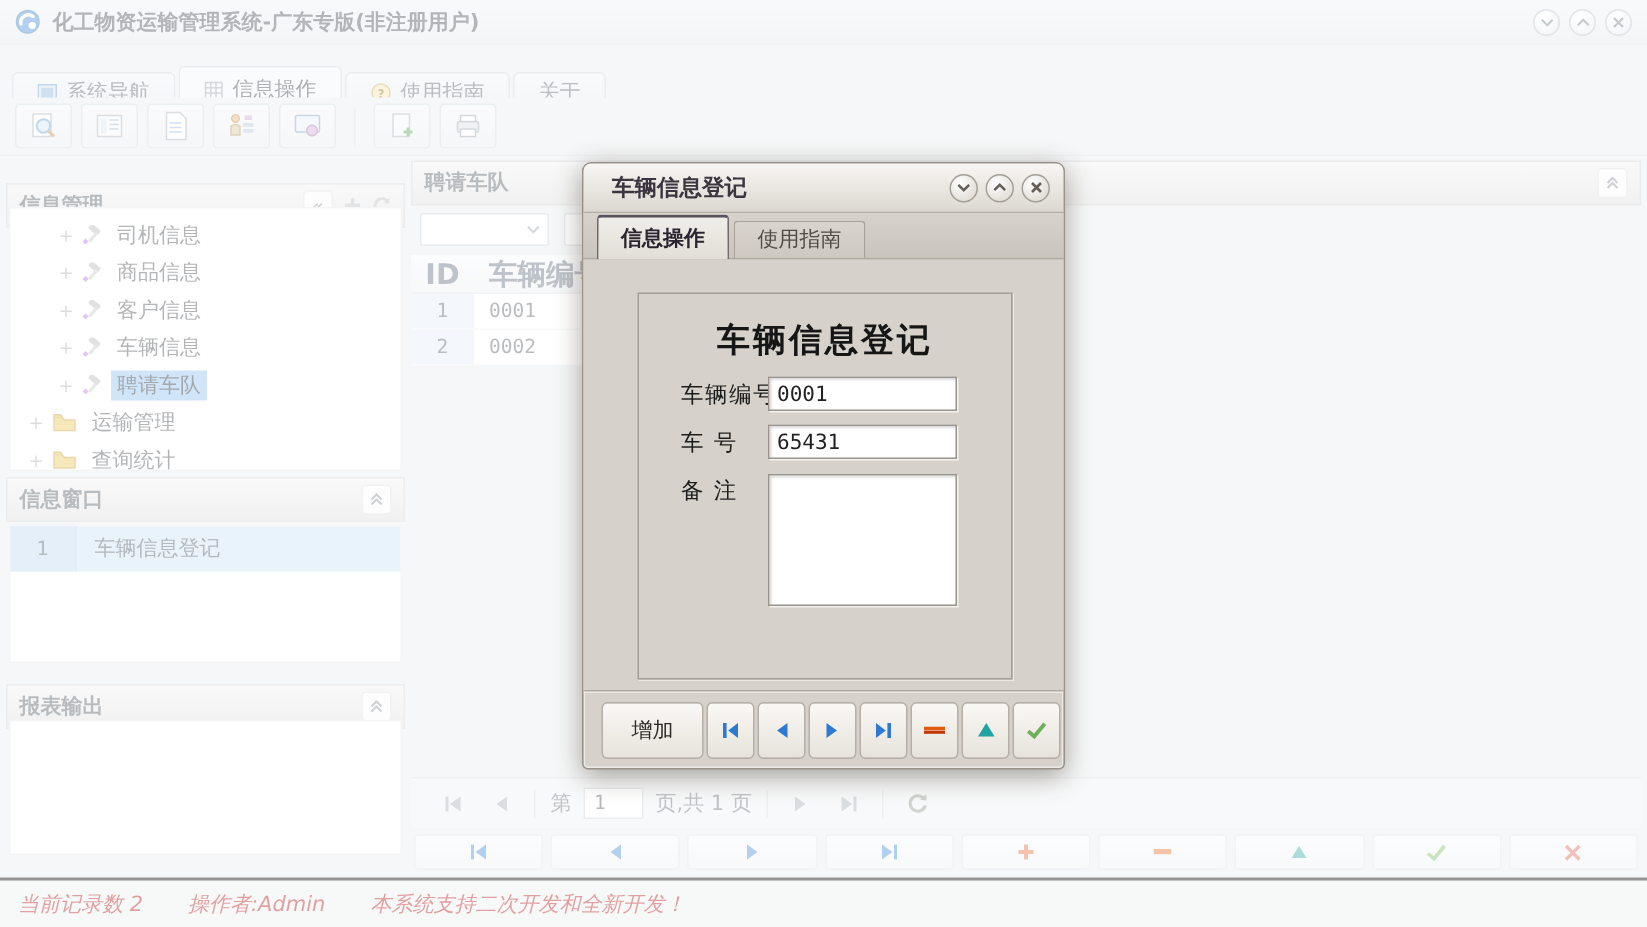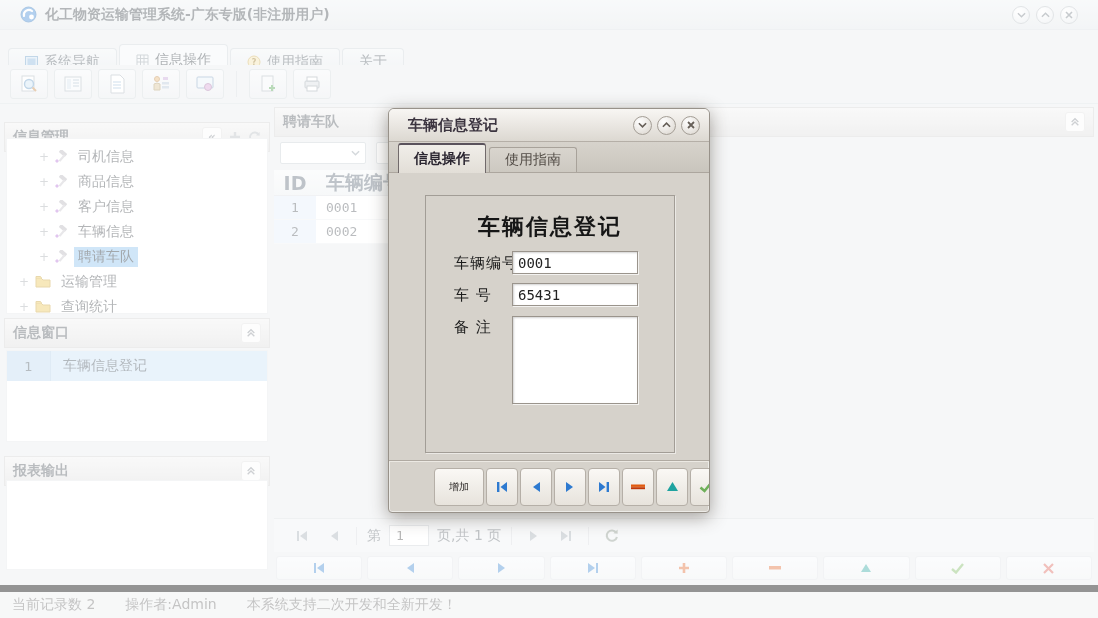--- a/index.html
+++ b/index.html
@@ -4,21 +4,21 @@
 <style>
   * { margin:0; padding:0; box-sizing:border-box; }
   html,body { width:1098px; height:618px; overflow:hidden; }
   body { font-family:"DejaVu Sans","Liberation Sans",sans-serif; background:#eef0f2; position:relative; }
   .mono { font-family:"DejaVu Sans Mono","Liberation Mono",monospace; }
 
   .app { position:absolute; inset:0; background:#e9ecee; }
 
   
   .titlebar { position:absolute; top:0; left:0; right:0; height:30px; background:linear-gradient(#eff2f4,#e2e7ea);
-              display:flex; align-items:center; padding:0 20px; border-bottom:1px solid #d9dee2; }
+              display:flex; align-items:center; padding:0 10px; border-bottom:1px solid #d9dee2; }
   .titlebar .title { font-size:14px; font-weight:bold; color:#4a5258; margin-left:8px; }
   .win-controls { margin-left:auto; display:flex; gap:6px; }
   .circle-btn { width:18px; height:18px; border-radius:50%; border:1px solid #b9bfc4;
                 background:radial-gradient(circle at 35% 30%, #ffffff, #dfe4e8);
                 display:flex; align-items:center; justify-content:center; cursor:pointer; }
   .circle-btn svg { stroke:#7a838a; }
 
   
   .tabbar { position:absolute; top:42px; left:0; right:0; height:34px; display:flex; align-items:flex-end;
             padding:0 0 0 8px; background:#e9ecee; border-bottom:1px solid #d5dade; }
@@ -88,22 +88,22 @@
   .pg-sep { width:1px; height:18px; background:#d6dade; margin:0 2px; }
   .pg-text { font-size:14px; color:#6b737a; }
   .page-input { width:40px; height:21px; background:#fff; border:1px solid #ccd2d7; text-align:left; padding-left:6px;
                 font-size:13px; color:#555; }
 
   .actions-row { position:absolute; left:2px; right:2px; top:452px; height:26px; display:flex; gap:5px; }
   .act-btn { flex:1; height:24px; background:linear-gradient(#f6f8fa,#eef1f3); border:1px solid #dfe3e6; border-radius:3px;
              display:flex; align-items:center; justify-content:center; cursor:pointer; }
 
   
-  .statusbar { position:absolute; left:0; right:0; bottom:0; height:33px; background:#eceeef; border-top:7px solid #000000;
-               display:flex; align-items:center; gap:30px; padding:0 12px; font-size:14px; color:#737373; }
+  .statusbar { position:absolute; left:0; right:0; bottom:0; height:33px; background:#eceeef; border-top:2px solid #000000;
+               display:flex; align-items:center; gap:30px; padding:0 12px; font-size:14px; color:#b91c1c;font-style:italic; }
 
   
   .wash { position:absolute; inset:0; background:rgba(255,255,255,0.58); z-index:40; }
 
   
   .dialog { position:absolute; left:388px; top:108px; width:322px; height:405px; z-index:60;
             background:#d6d2cb; border:1px solid #98928a; border-radius:6px 6px 4px 4px;
             box-shadow:0 4px 18px rgba(60,50,40,0.45), inset 0 0 0 1px rgba(255,255,255,0.55); }
   .dlg-titlebar { height:33px; background:linear-gradient(#f8f6f3,#dcd8d1); border-bottom:1px solid #b5afa7;
                   border-radius:5px 5px 0 0; display:flex; align-items:center; padding:0 9px; }
@@ -132,21 +132,21 @@
              box-shadow:inset 1px 1px 2px rgba(0,0,0,0.18), 1px 1px 0 rgba(255,255,255,0.7);
              font-size:14px; padding:2px 5px; color:#222; }
   .f-area { position:absolute; left:86px; top:120px; width:126px; height:88px; background:#fff; border:1px solid #9a948c;
             box-shadow:inset 1px 1px 2px rgba(0,0,0,0.18), 1px 1px 0 rgba(255,255,255,0.7); resize:none; font-size:14px; padding:3px 5px; }
 
   .dlg-toolbar { position:absolute; bottom:0; left:0; right:0; height:52px; border-top:1px solid #b0aaa2;
                  box-shadow:inset 0 1px 0 #ece9e3; display:flex; align-items:center; gap:2px; padding-left:12px;
                  overflow:hidden; border-radius:0 0 3px 3px; }
   .tb-btn { height:38px; width:32px; flex:0 0 auto; background:linear-gradient(#faf8f5,#e7e3dc); border:1px solid #b5afa7;
             border-radius:4px; display:flex; align-items:center; justify-content:center; cursor:pointer; }
-  .tb-btn.add { width:50px; font-size:10px; color:#2e2a28;margin-left:33px; }
+  .tb-btn.add { width:68px; font-size:14px; color:#2e2a28; }
 </style>
 </head>
 <body>
 
 <div class="app">
 
   <header class="titlebar">
     <svg width="17" height="17" viewBox="0 0 17 17">
       <circle cx="8.5" cy="8.5" r="7.5" fill="#4a90d8" stroke="#3579bd"></circle>
       <path d="M4 10 A5 5 0 0 1 12 5" fill="none" stroke="#ffffff" stroke-width="2.2" stroke-linecap="round"></path>

